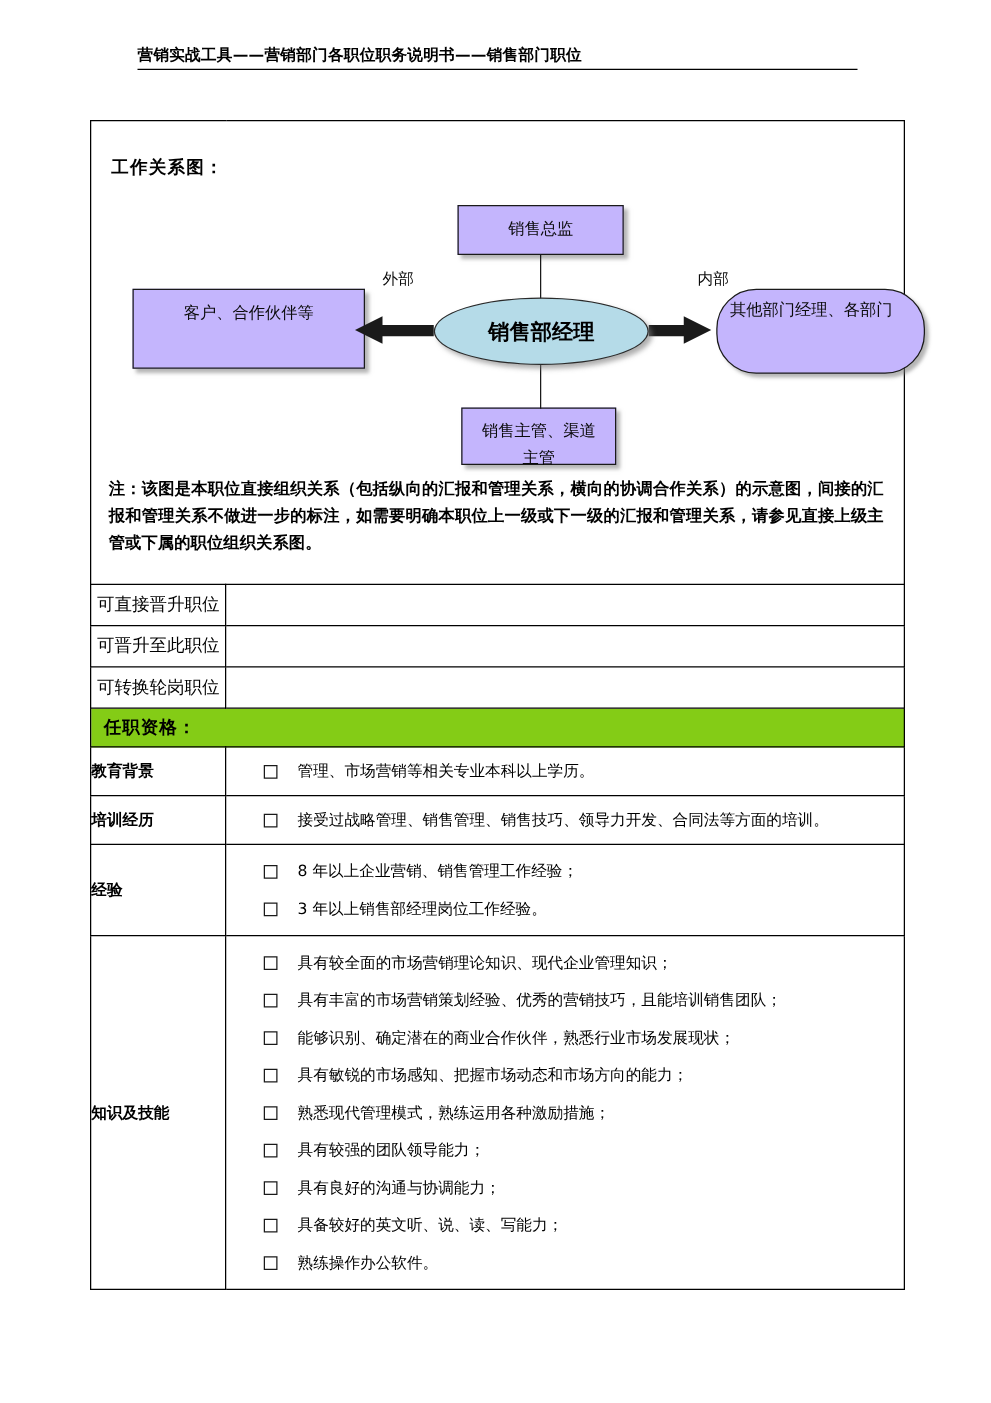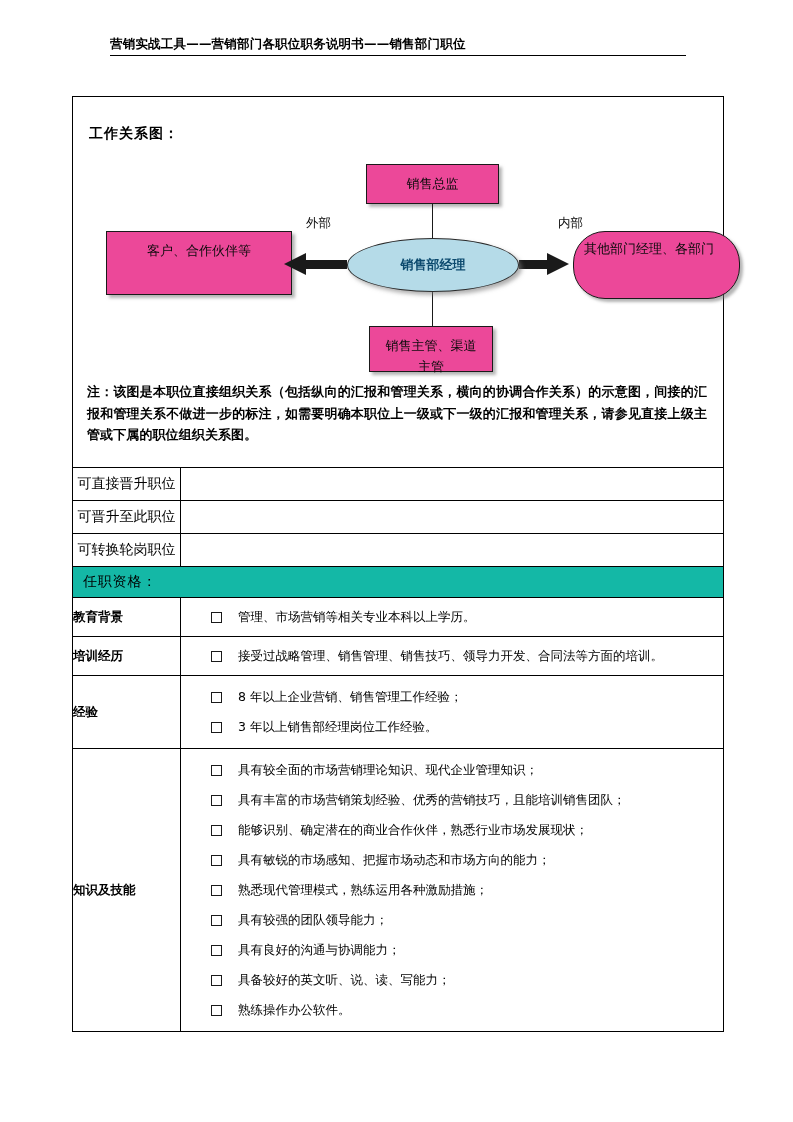--- a/index.html
+++ b/index.html
@@ -72,21 +72,21 @@
   .diagram-area {
     position: absolute;
     left: 0;
     top: 0;
     width: 649px;
     height: 288px;
   }
 
   .node-box {
     position: absolute;
-    background: #ec4899;
+    background: #c4b5fd;
     border: 1.1px solid #1a1a1a;
     box-shadow: 3px 3px 3px rgba(120,120,120,0.55);
     box-sizing: border-box;
     font-size: 13px;
     line-height: 21px;
     color: #0b0b0b;
   }
   .node-box .nb-text {
     display: block;
     padding: 6px 10px 0 10px;
@@ -120,23 +120,23 @@
     border-radius: 50%;
     background: #b5dbe8;
     border: 1.2px solid #2a2a2a;
     box-shadow: 3px 3px 4px rgba(120,120,120,0.6);
     display: flex;
     align-items: center;
     justify-content: center;
     box-sizing: border-box;
   }
   .ellipse-node .el-text {
-    font-size: 13px;
-    font-weight: bold;
-    color: #0c4a6e;
+    font-size: 17px;
+    font-weight: bold;
+    color: #000000;
   }
 
   
   .conn-v {
     position: absolute;
     width: 1.1px;
     background: #1a1a1a;
   }
   #conn-top { left: 359px; top: 107px; height: 37px; }
   #conn-bottom { left: 359px; top: 192px; height: 38px; }
@@ -194,25 +194,25 @@
     text-align: center;
     font-size: 14px;
     white-space: nowrap;
   }
   .promo-value {
     height: 32px;
   }
 
   
   .qual-header-cell {
-    background: #14b8a6;
+    background: #84cc16;
     height: 30px;
     padding-left: 10px !important;
     font-size: 14px;
-    font-weight: normal;
+    font-weight: bold;
     letter-spacing: 0.8px;
     font-family: "DejaVu Sans", "Liberation Sans", sans-serif;
   }
 
   
   .q-label {
     width: 108px;
     font-size: 12.5px;
     font-weight: bold;
     font-family: "DejaVu Sans", "Liberation Sans", sans-serif;

